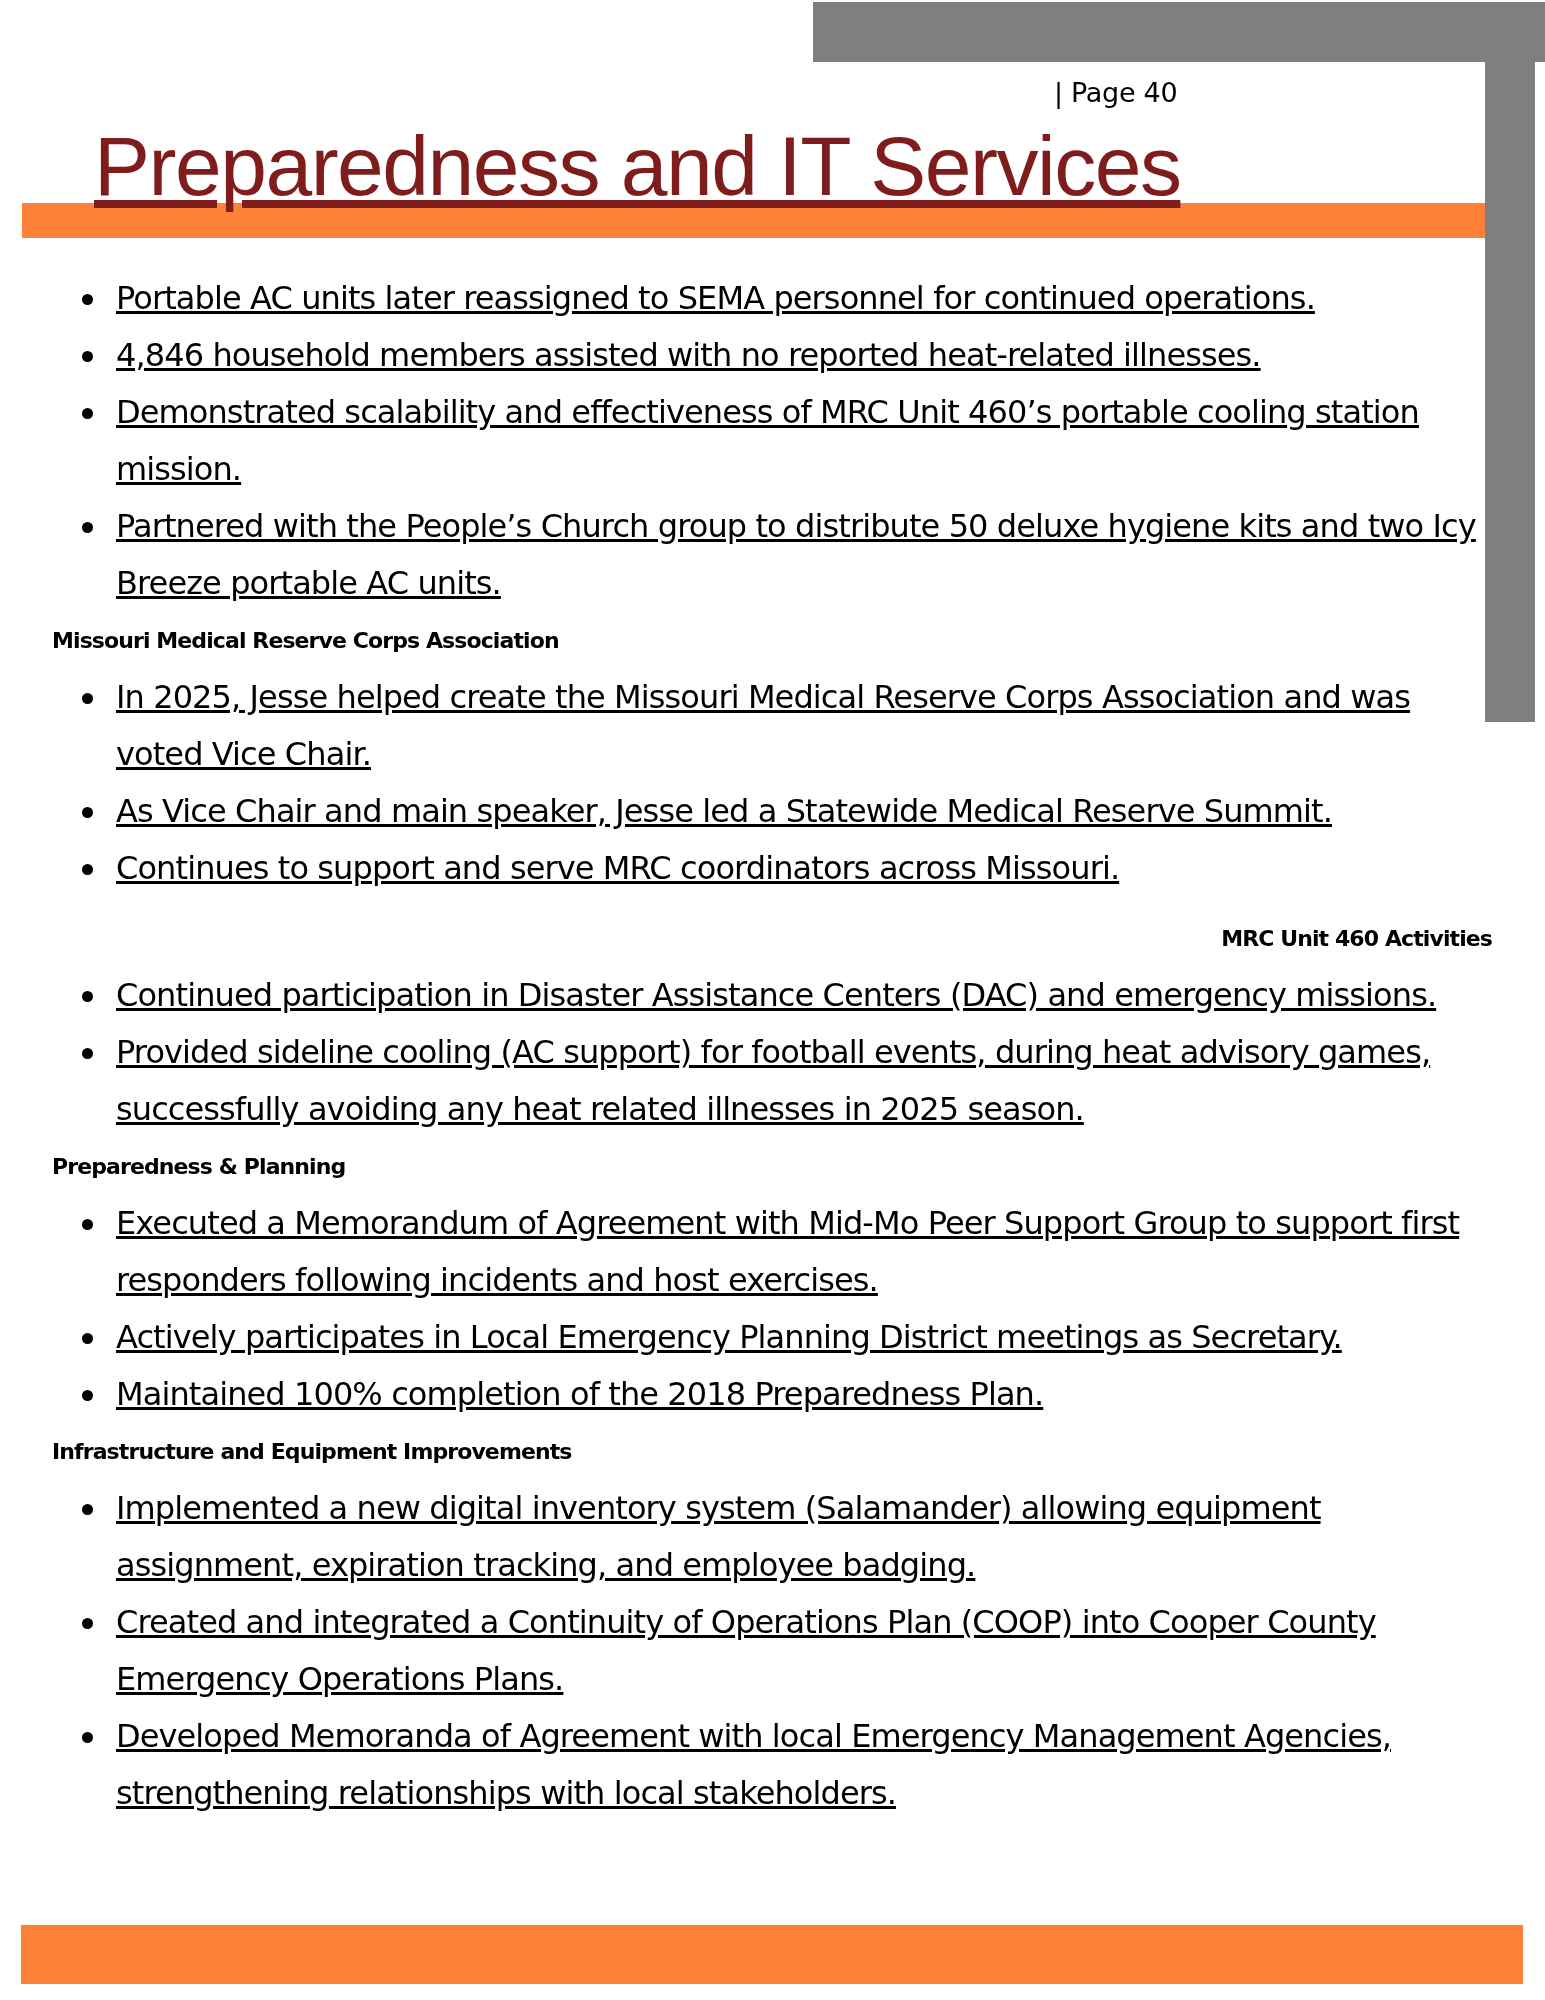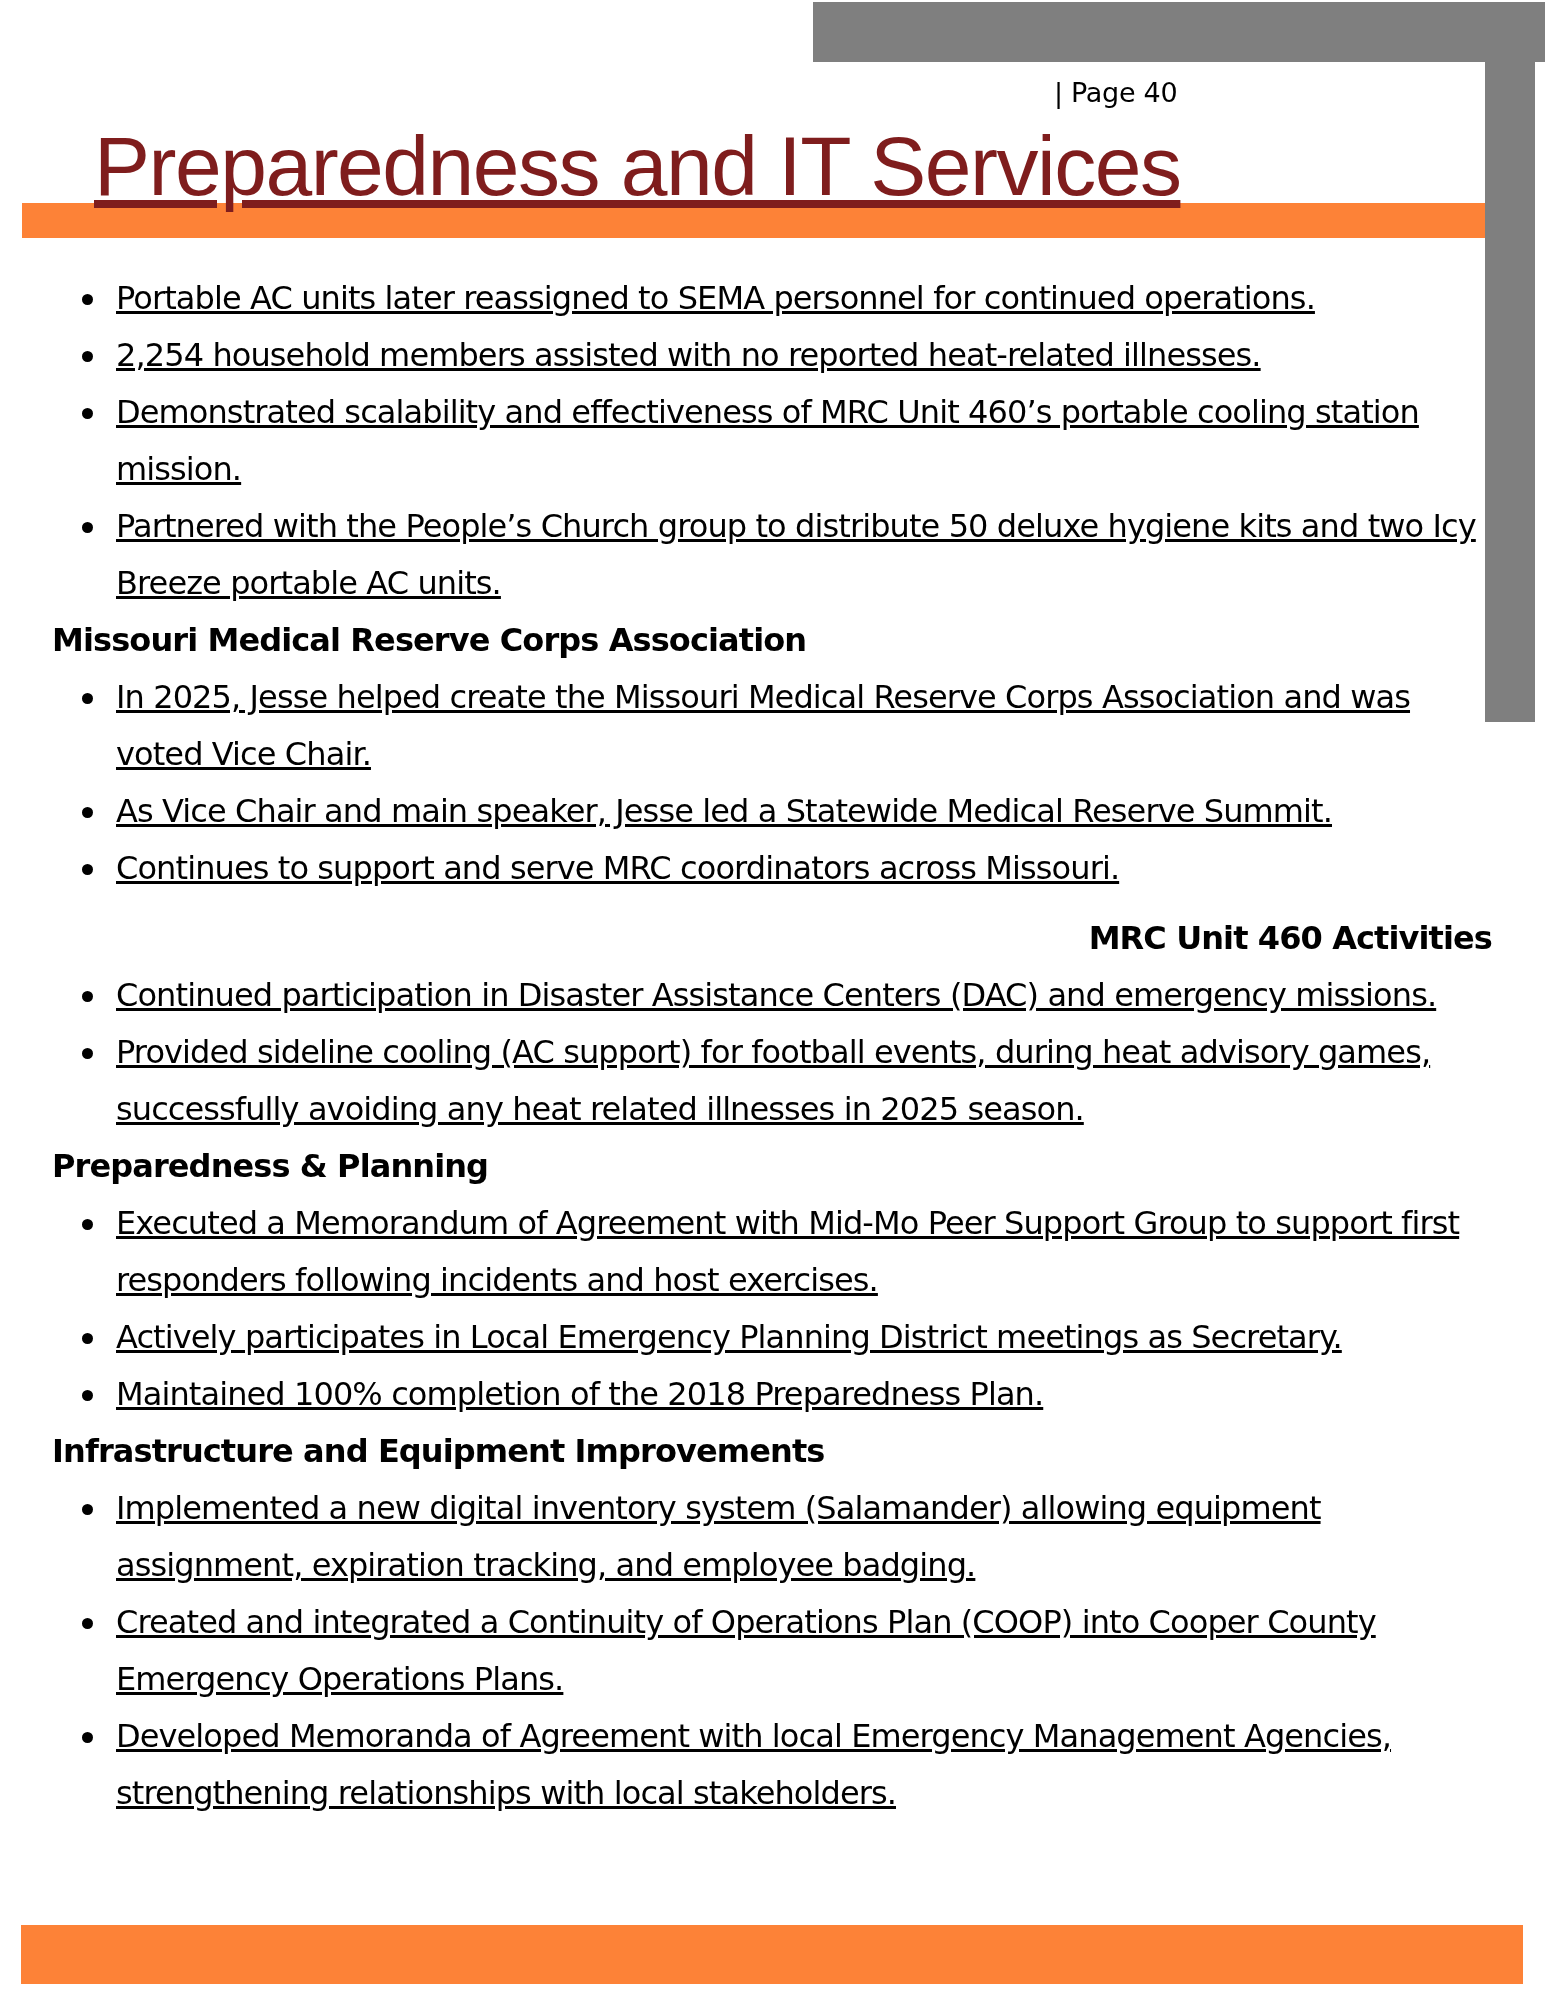--- a/index.html
+++ b/index.html
@@ -76,21 +76,21 @@
       position: absolute;
       left: 52px;
       top: 270px;
       width: 1440px;
       z-index: 3;
     }
     .section-heading {
       margin: 0;
       font-family: "DejaVu Sans", sans-serif;
       font-weight: bold;
-      font-size: 32px;
+      font-size: 22px;
       line-height: 57px;
       height: 57px;
       letter-spacing: -0.9px;
       white-space: nowrap;
     }
     .section-heading.gap-before {
       margin-top: 13px;
       text-align: right;
     }
     ul.bullets {
@@ -132,21 +132,21 @@
 
 <div class="content">
 
   <ul class="bullets">
     <li>
         <span class="bullet-dot"></span>
         <span class="bullet-text">Portable AC units later reassigned to SEMA personnel for continued operations.</span>
       </li>
     <li>
         <span class="bullet-dot"></span>
-        <span class="bullet-text">2,254 household members assisted with no reported heat-related illnesses.</span>
+        <span class="bullet-text">4,846 household members assisted with no reported heat-related illnesses.</span>
       </li>
     <li>
         <span class="bullet-dot"></span>
         <span class="bullet-text">Demonstrated scalability and effectiveness of MRC Unit 460’s portable cooling station mission.</span>
       </li>
     <li>
         <span class="bullet-dot"></span>
         <span class="bullet-text">Partnered with the People’s Church group to distribute 50 deluxe hygiene kits and two Icy Breeze portable AC units.</span>
       </li>
   </ul>

